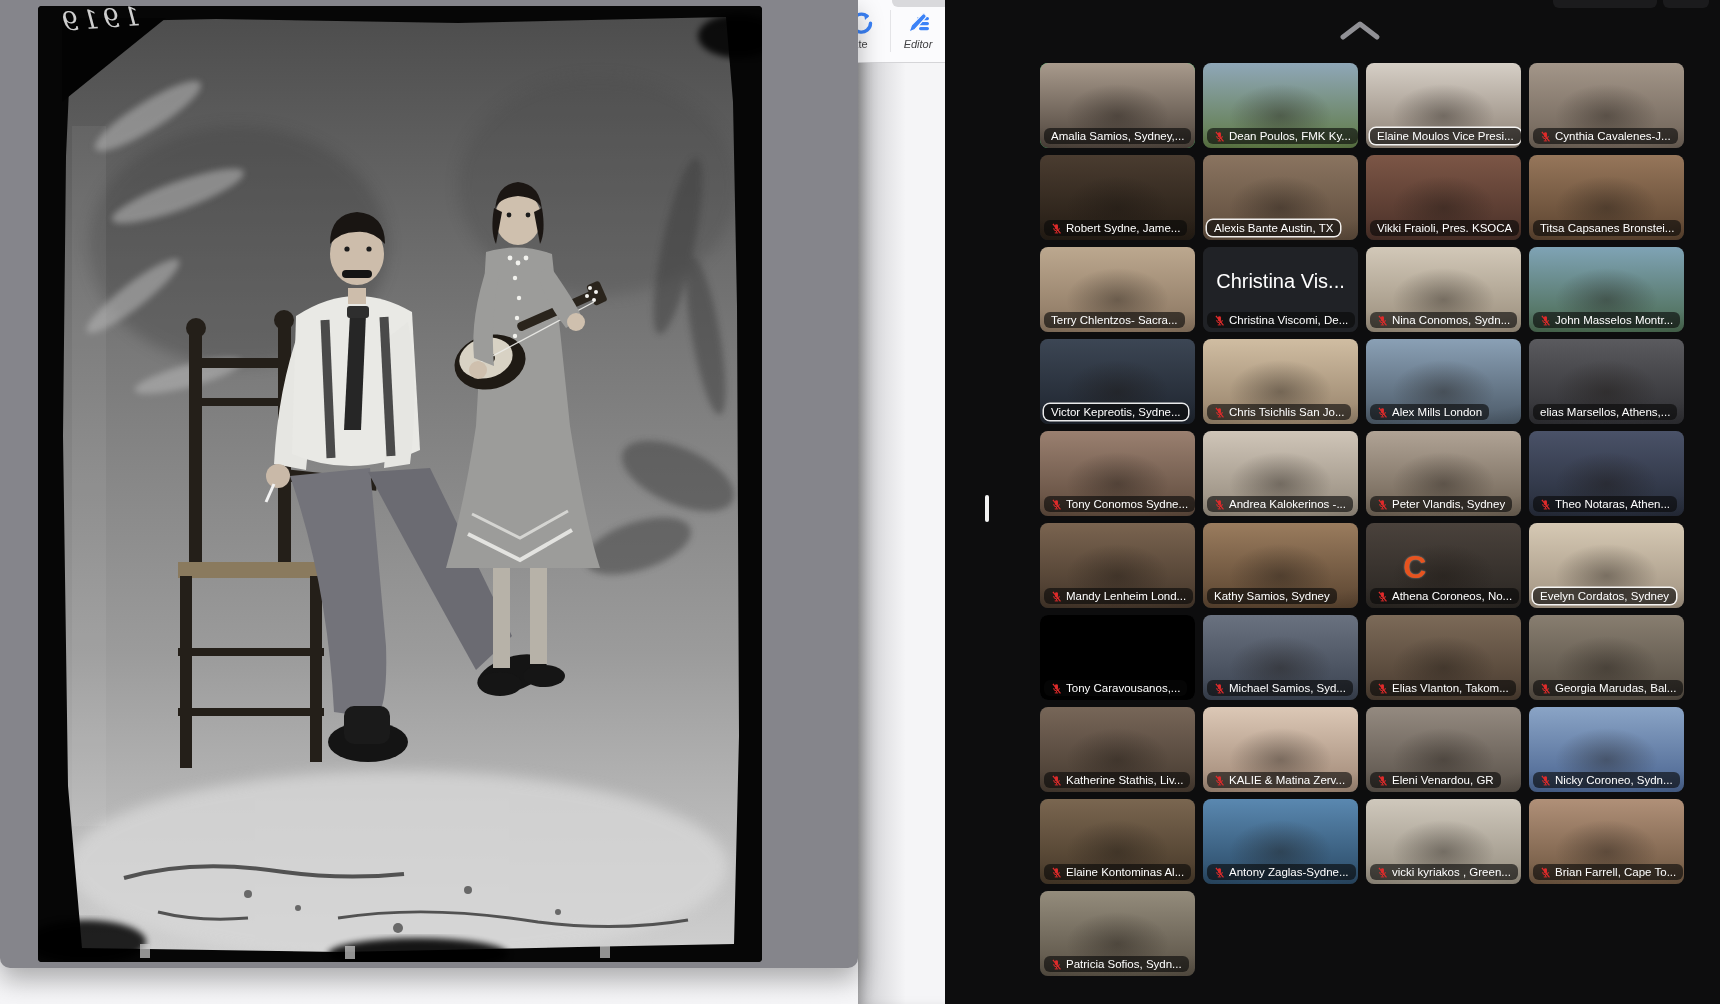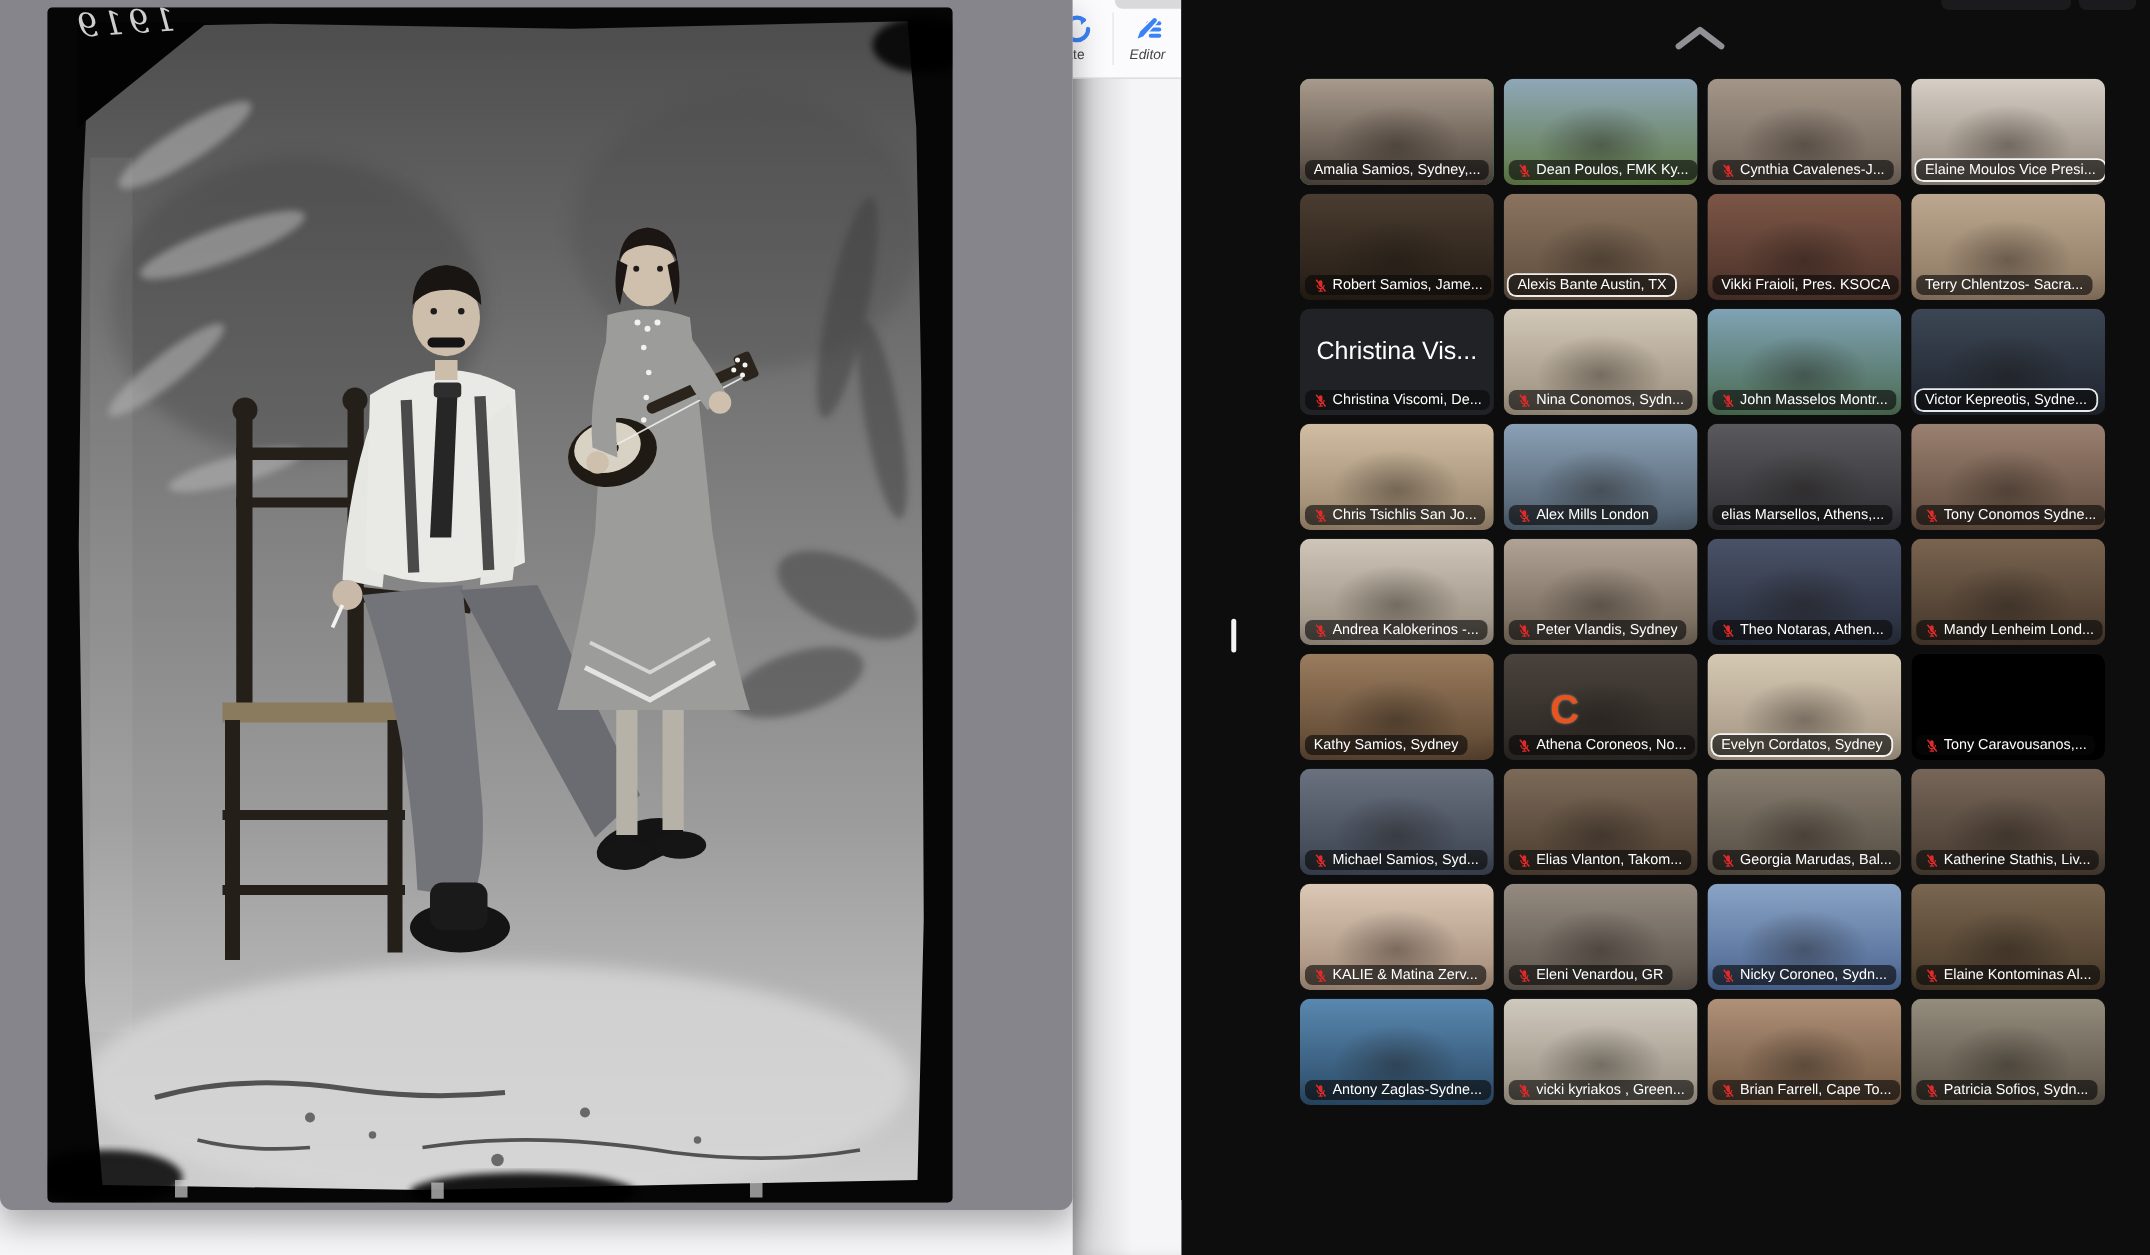--- a/index.html
+++ b/index.html
@@ -266,67 +266,75 @@
       <svg class="mic" width="11" height="11" viewBox="0 0 24 24">
         <path d="M12 2.5a3.2 3.2 0 0 1 3.2 3.2v5.4a3.2 3.2 0 0 1-6.4 0V5.7A3.2 3.2 0 0 1 12 2.5z" fill="#e02b2b"></path>
         <path d="M5.8 11a6.2 6.2 0 0 0 12.4 0" fill="none" stroke="#e02b2b" stroke-width="2.1"></path>
         <path d="M12 17.2v3.6M8.2 21.6h7.6" stroke="#e02b2b" stroke-width="2.1"></path>
         <path d="M4.2 1.8l16.4 20.6" stroke="#e02b2b" stroke-width="2.6"></path>
       </svg>
       <span class="pname">Dean Poulos, FMK Ky...</span>
     </div>
   </div>
         <div class="tile">
+    <div class="vid person" style="background: linear-gradient(rgb(214, 207, 198), rgb(142, 130, 118));"></div>
+
+    <div class="pill ring">
+
+      <span class="pname">Elaine Moulos Vice Presi...</span>
+    </div>
+  </div>
+        <div class="tile">
     <div class="vid person" style="background: linear-gradient(rgb(163, 150, 137), rgb(110, 98, 87));"></div>
 
     <div class="pill">
       <svg class="mic" width="11" height="11" viewBox="0 0 24 24">
         <path d="M12 2.5a3.2 3.2 0 0 1 3.2 3.2v5.4a3.2 3.2 0 0 1-6.4 0V5.7A3.2 3.2 0 0 1 12 2.5z" fill="#e02b2b"></path>
         <path d="M5.8 11a6.2 6.2 0 0 0 12.4 0" fill="none" stroke="#e02b2b" stroke-width="2.1"></path>
         <path d="M12 17.2v3.6M8.2 21.6h7.6" stroke="#e02b2b" stroke-width="2.1"></path>
         <path d="M4.2 1.8l16.4 20.6" stroke="#e02b2b" stroke-width="2.6"></path>
       </svg>
       <span class="pname">Cynthia Cavalenes-J...</span>
     </div>
   </div>
         <div class="tile">
-    <div class="vid person" style="background: linear-gradient(rgb(214, 207, 198), rgb(142, 130, 118));"></div>
+    <div class="vid person" style="background: linear-gradient(rgb(74, 60, 48), rgb(36, 28, 20));"></div>
+
+    <div class="pill">
+      <svg class="mic" width="11" height="11" viewBox="0 0 24 24">
+        <path d="M12 2.5a3.2 3.2 0 0 1 3.2 3.2v5.4a3.2 3.2 0 0 1-6.4 0V5.7A3.2 3.2 0 0 1 12 2.5z" fill="#e02b2b"></path>
+        <path d="M5.8 11a6.2 6.2 0 0 0 12.4 0" fill="none" stroke="#e02b2b" stroke-width="2.1"></path>
+        <path d="M12 17.2v3.6M8.2 21.6h7.6" stroke="#e02b2b" stroke-width="2.1"></path>
+        <path d="M4.2 1.8l16.4 20.6" stroke="#e02b2b" stroke-width="2.6"></path>
+      </svg>
+      <span class="pname">Robert Sydne, Jame...</span>
+    </div>
+  </div>
+        <div class="tile">
+    <div class="vid person" style="background: linear-gradient(rgb(138, 116, 96), rgb(94, 76, 60));"></div>
 
     <div class="pill ring">
 
-      <span class="pname">Elaine Moulos Vice Presi...</span>
-    </div>
-  </div>
-        <div class="tile">
-    <div class="vid person" style="background: linear-gradient(rgb(74, 60, 48), rgb(36, 28, 20));"></div>
-
-    <div class="pill">
-      <svg class="mic" width="11" height="11" viewBox="0 0 24 24">
-        <path d="M12 2.5a3.2 3.2 0 0 1 3.2 3.2v5.4a3.2 3.2 0 0 1-6.4 0V5.7A3.2 3.2 0 0 1 12 2.5z" fill="#e02b2b"></path>
-        <path d="M5.8 11a6.2 6.2 0 0 0 12.4 0" fill="none" stroke="#e02b2b" stroke-width="2.1"></path>
-        <path d="M12 17.2v3.6M8.2 21.6h7.6" stroke="#e02b2b" stroke-width="2.1"></path>
-        <path d="M4.2 1.8l16.4 20.6" stroke="#e02b2b" stroke-width="2.6"></path>
-      </svg>
-      <span class="pname">Robert Samios, Jame...</span>
-    </div>
-  </div>
-        <div class="tile">
-    <div class="vid person" style="background: linear-gradient(rgb(138, 116, 96), rgb(94, 76, 60));"></div>
-
-    <div class="pill ring">
-
       <span class="pname">Alexis Bante Austin, TX</span>
     </div>
   </div>
         <div class="tile">
     <div class="vid person" style="background: linear-gradient(rgb(124, 86, 70), rgb(74, 48, 40));"></div>
 
     <div class="pill">
 
       <span class="pname">Vikki Fraioli, Pres. KSOCA</span>
+    </div>
+  </div>
+        <div class="tile">
+    <div class="vid person" style="background: linear-gradient(rgb(150, 118, 90), rgb(92, 68, 48));"></div>
+
+    <div class="pill">
+
+      <span class="pname">Titsa Capsanes Bronstei...</span>
     </div>
   </div>
         <div class="tile">
     <div class="vid person" style="background: linear-gradient(rgb(188, 168, 143), rgb(138, 117, 96));"></div>
 
     <div class="pill">
 
       <span class="pname">Terry Chlentzos- Sacra...</span>
     </div>
   </div>

